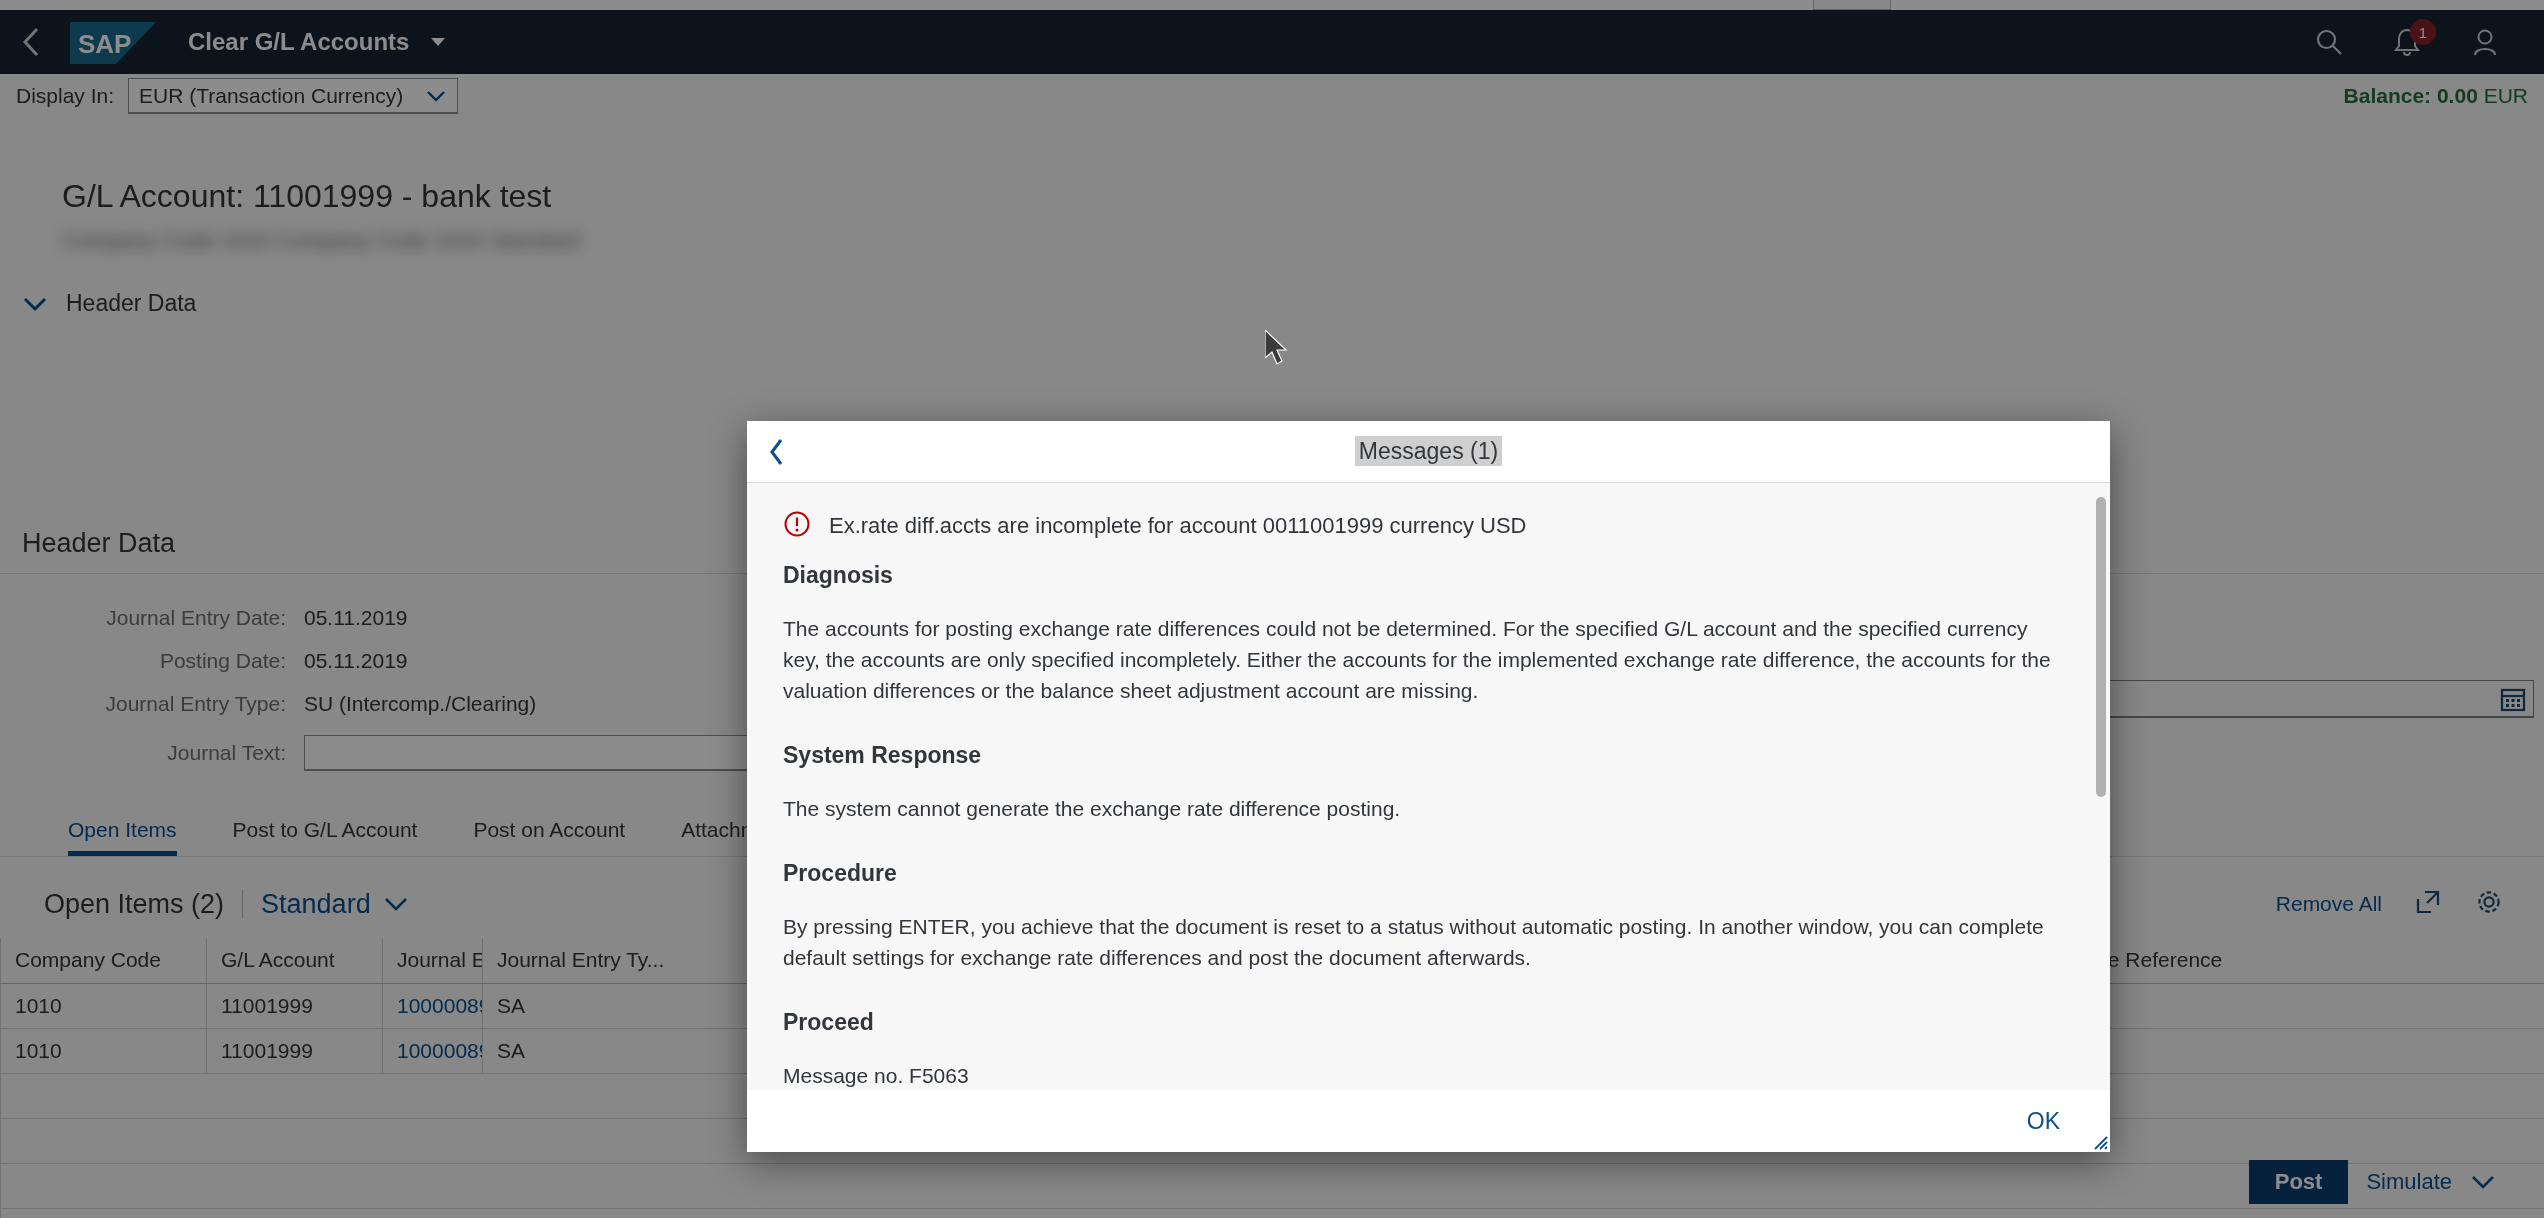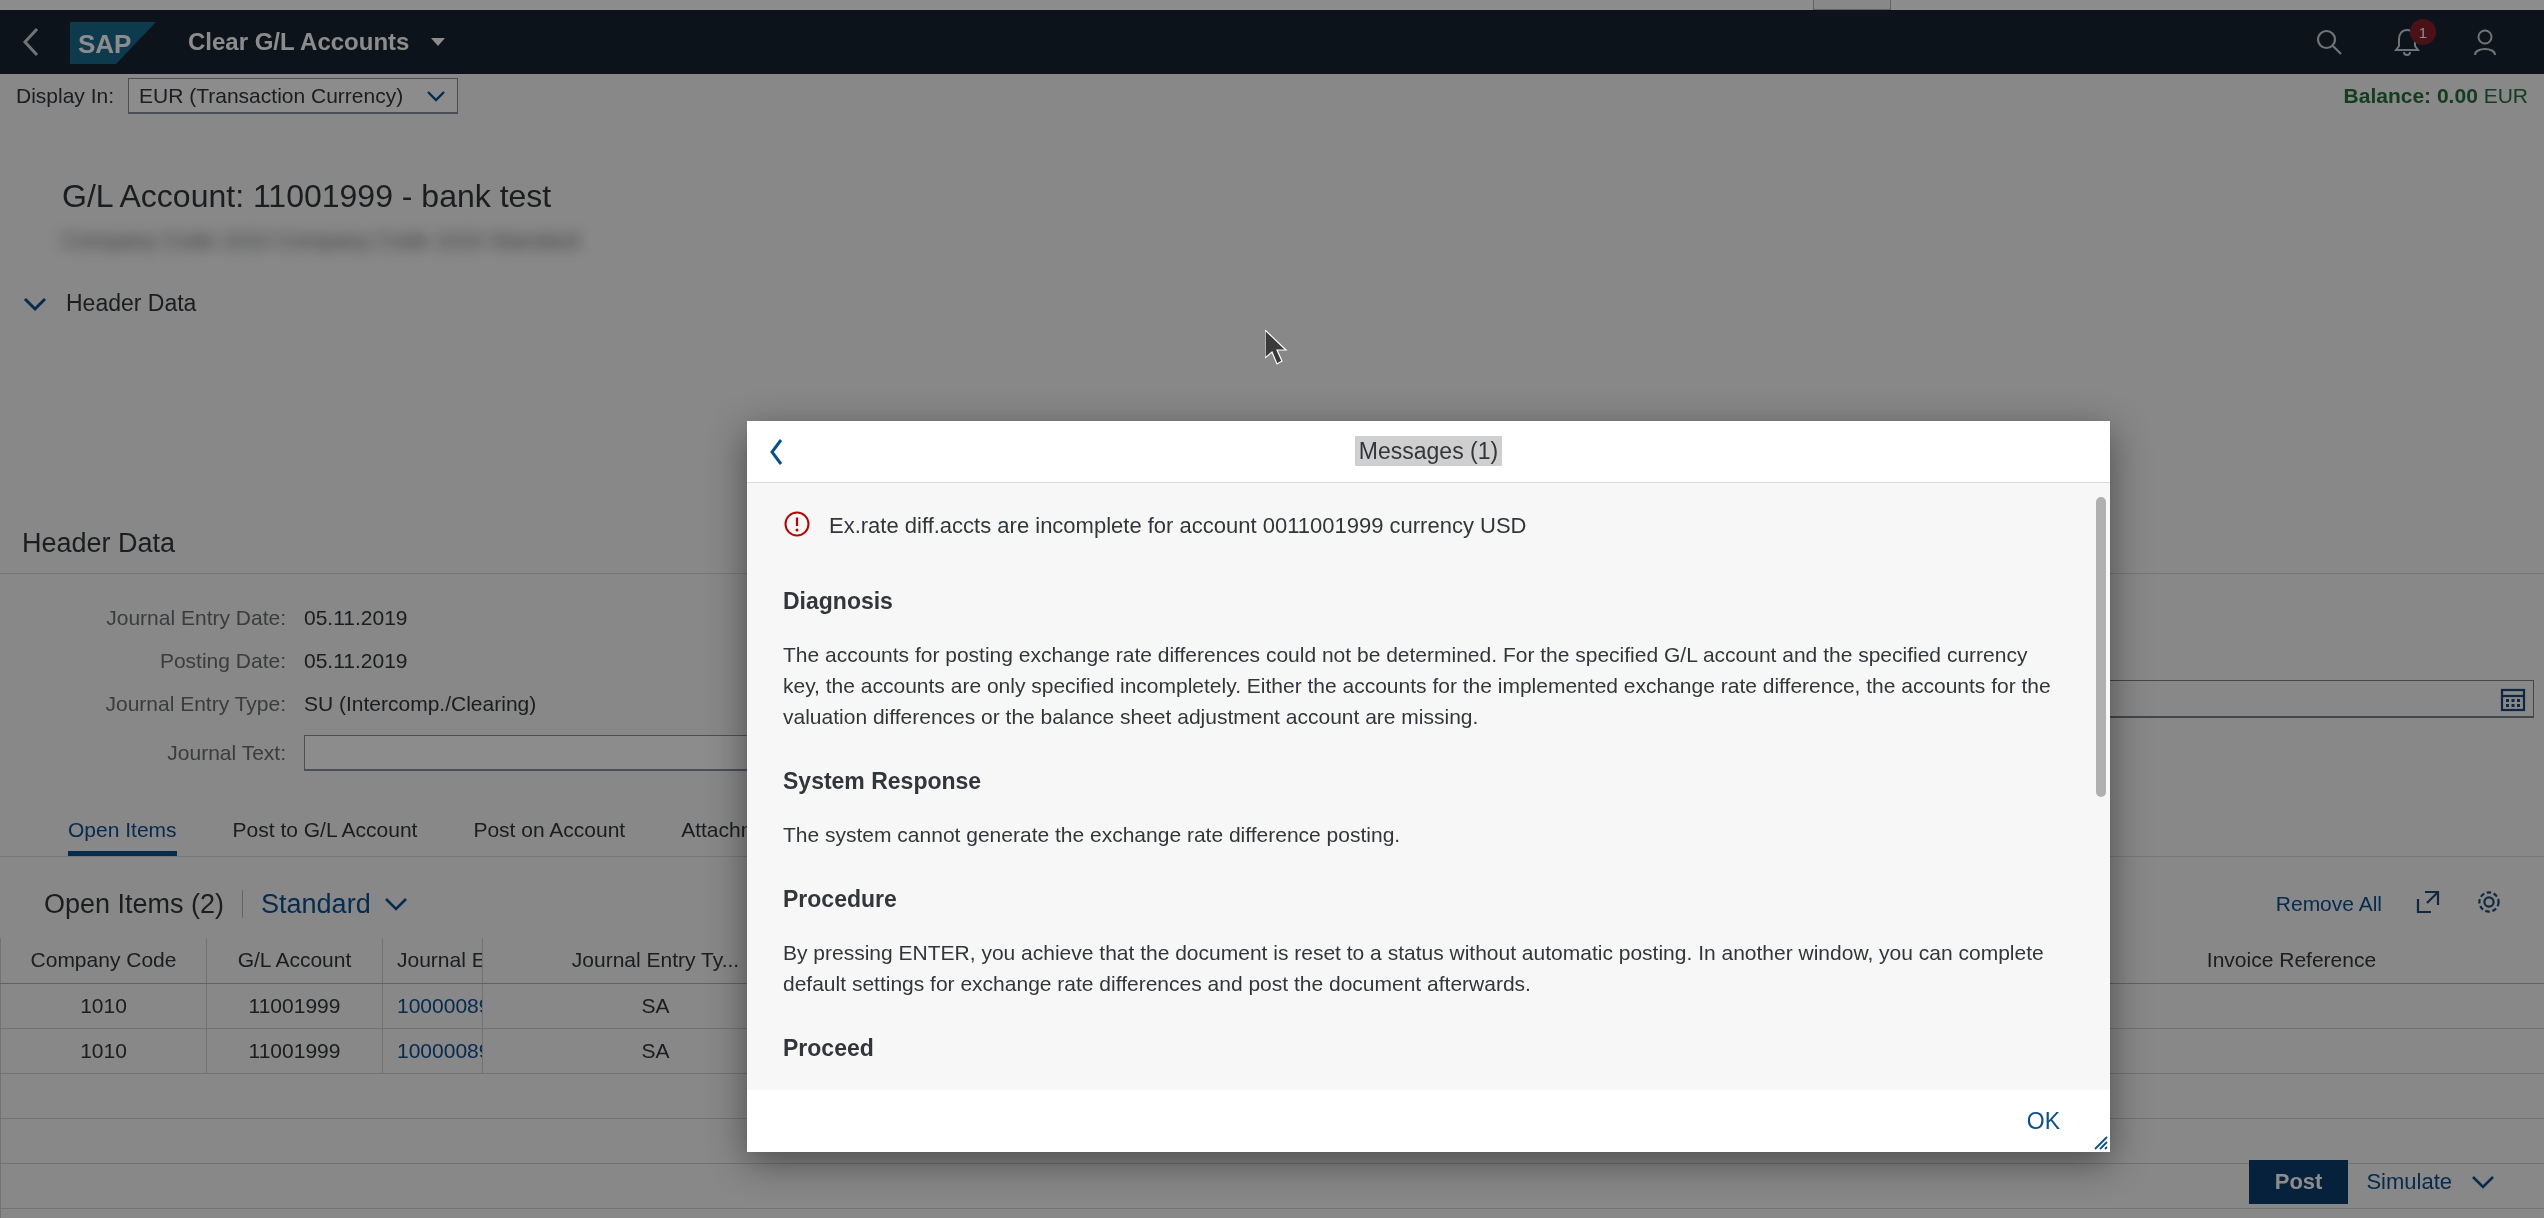--- a/index.html
+++ b/index.html
@@ -134,21 +134,21 @@
   .tbl-title { font-size: 27px; color: #32363a; margin-left: 4px; }
   .tbl-sep { width: 1px; height: 28px; background: #b9b9b9; margin: 0 18px; }
   .variant { font-size: 27px; color: #0a4f90; display: flex; align-items: center; gap: 12px; cursor: pointer; }
   .tbl-actions { margin-left: auto; display: flex; align-items: center; gap: 31px; text-align: center; }
   .link-btn { font-size: 21px; color: #0a4f90; cursor: pointer; }
 
   
   .tbl { position: absolute; left: 0; top: 820px; width: 2544px; }
   .tbl table { border-collapse: collapse; width: 2544px; table-layout: fixed; }
   .tbl th, .tbl td {
-    font-size: 21px; font-weight: normal; text-align: center;
+    font-size: 21px; font-weight: normal; text-align: left;
     padding: 0 14px; height: 45px; color: #32363a;
     border-bottom: 1px solid #d0d0d0; border-right: 1px solid #d0d0d0;
     white-space: nowrap; overflow: hidden;
   }
   .tbl th { color: #32363a; border-bottom: 1px solid #b3b3b3; }
   .tbl th:first-child, .tbl td:first-child { border-left: 1px solid #d0d0d0; }
   .tbl td.num, .tbl th.num { text-align: right; }
   .cell-link { color: #0a4f90; cursor: pointer; }
   .amt-field {
     display: inline-flex; align-items: center; justify-content: flex-end;
@@ -187,21 +187,21 @@
   .dlg-back { width: 60px; height: 60px; display:flex; align-items:center; justify-content:center; cursor:pointer; }
   .dlg-title {
     position: absolute; left: 0; right: 0; text-align: center;
     font-size: 23px; color: #32363a; pointer-events: none;
   }
   .dlg-title span { background: #cfcfcf; padding: 2px 4px; }
   .dlg-body {
     flex: 1; background: #f7f7f7; padding: 26px 36px 20px 36px;
     overflow: hidden; position: relative;
   }
-  .msg-line { display: flex; align-items: flex-start; gap: 18px; margin-bottom: 46px; }
+  .msg-line { display: flex; align-items: flex-start; gap: 18px; margin-bottom: 20px; }
   .msg-text { font-size: 22px; color: #32363a; line-height: 1.3; padding-top: 3px; }
   .err-icon { flex: none; margin-top: 1px; }
   .sec-h { font-size: 23px; font-weight: bold; color: #32363a; margin-bottom: 24px; }
   .sec-p { font-size: 21px; color: #32363a; line-height: 1.48; margin-bottom: 36px; max-width: 1278px; }
   .sec-p.last { margin-bottom: 0; }
   .dlg-scroll {
     position: absolute; right: 4px; top: 14px; width: 10px; bottom: 14px;
   }
   .dlg-scroll .thumb { position: absolute; top: 0; width: 10px; height: 300px; background: #b0b0b0; border-radius: 5px; }
   .dlg-footer {

